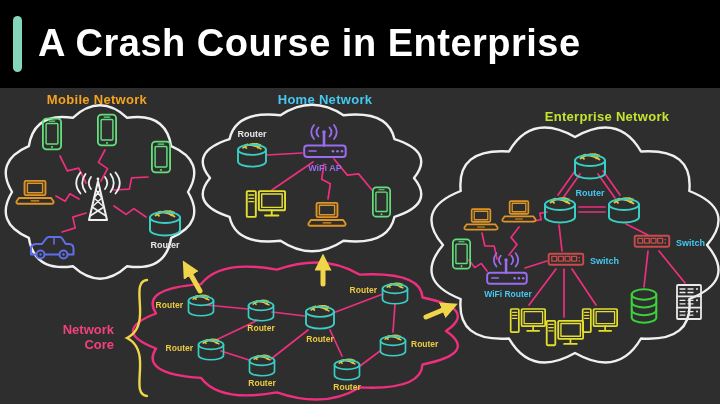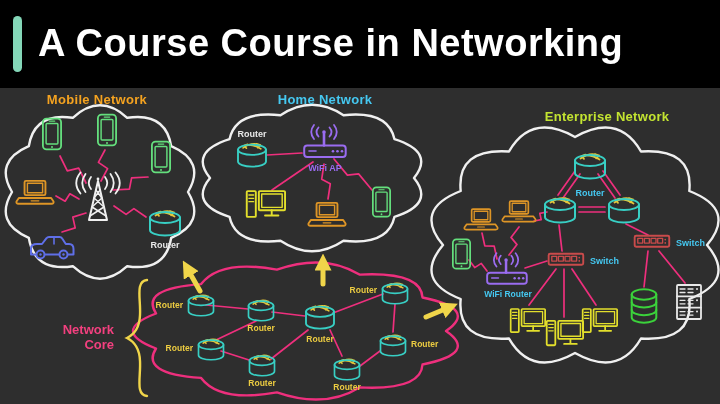--- a/index.html
+++ b/index.html
@@ -275,15 +275,15 @@
 
     <g stroke="#f0d54a" stroke-width="5" stroke-linecap="round" fill="none">
       <path d="M200 291 L187 268" marker-end="url(#ah)"></path>
       <path d="M323 284 L323 262" marker-end="url(#ah)"></path>
       <path d="M426 317 L450 307" marker-end="url(#ah)"></path>
     </g>
   </svg>
 
   <div class="header">
     <div class="accent"></div>
-    <div class="title">A Course Course in Networking</div>
+    <div class="title">A Crash Course in Enterprise</div>
   </div>
 </div>
 
 </body></html>

